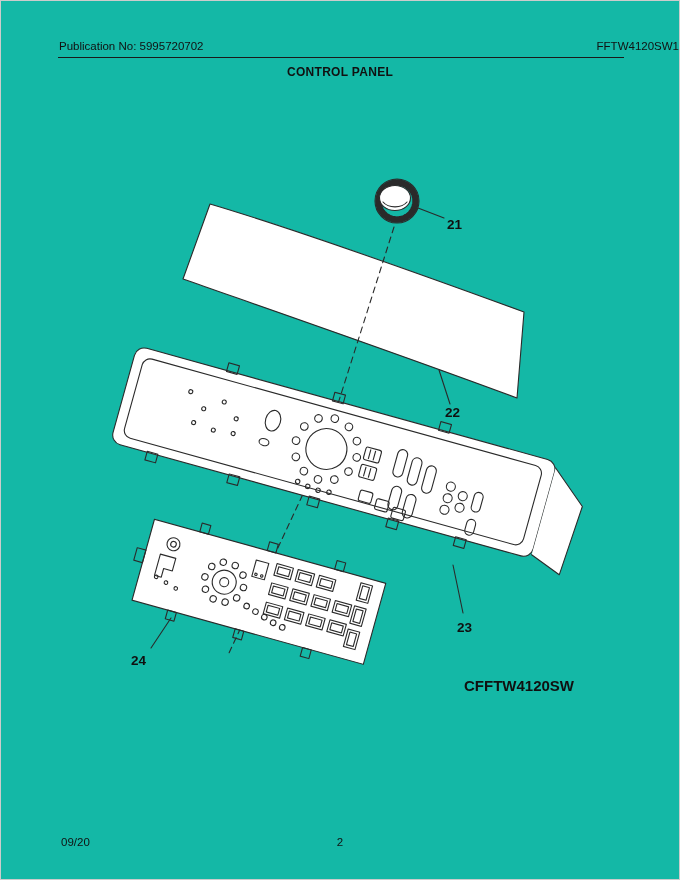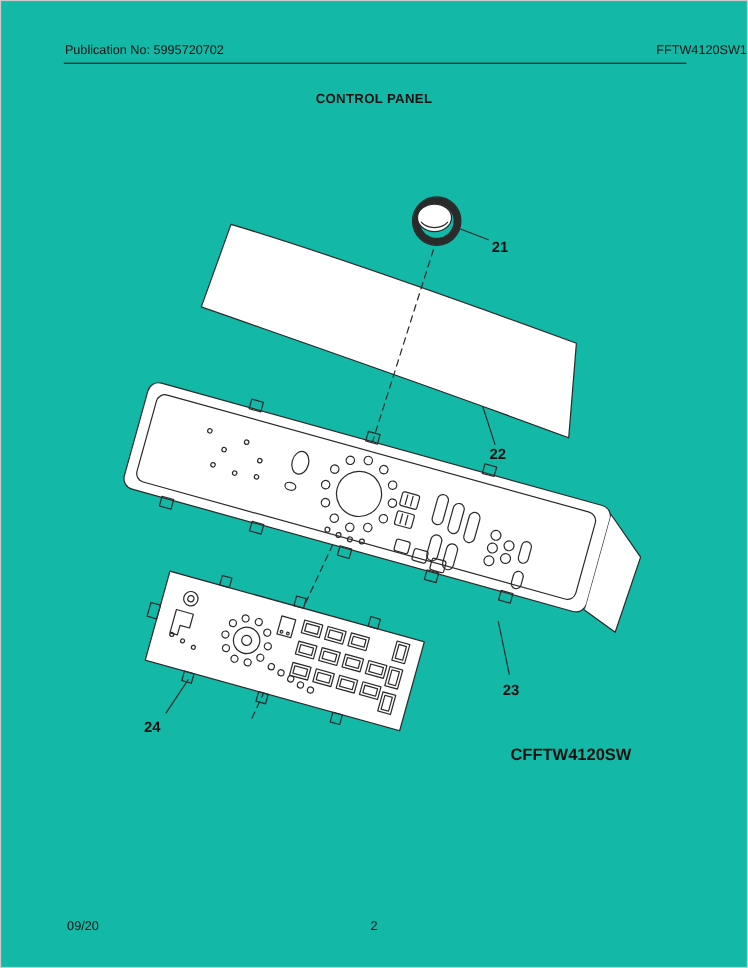--- a/index.html
+++ b/index.html
@@ -4,21 +4,21 @@
 <style>
   html,body{margin:0;padding:0;background:#ffffff;}
   .page{
     position:relative;width:680px;height:880px;background:#14b8a6;
     border:1px solid #cccccc;box-sizing:border-box;
     font-family:"Liberation Sans",sans-serif;color:#111;overflow:hidden;
   }
   .hdr-pub{position:absolute;top:39px;left:58px;font-size:11.5px;}
   .hdr-model{position:absolute;top:39px;left:0;width:100%;text-align:right;font-size:11.5px;}
   .hdr-rule{position:absolute;top:56px;left:57px;width:566px;border-top:1.5px solid #1a1a1a;}
-  .hdr-title{position:absolute;top:82px;left:0;width:100%;text-align:center;font-weight:bold;font-size:12px;letter-spacing:.3px;}
+  .hdr-title{position:absolute;top:64px;left:0;width:100%;text-align:center;font-weight:bold;font-size:12px;letter-spacing:.3px;}
   .ftr-date{position:absolute;top:835px;left:60px;font-size:11.5px;}
   .ftr-page{position:absolute;top:835px;left:0;width:100%;text-align:center;font-size:11.5px;}
   svg.diagram{position:absolute;left:0;top:0;}
   .callout{font-family:"Liberation Sans",sans-serif;font-weight:bold;font-size:13.5px;fill:#101010;}
   .model-label{font-family:"Liberation Sans",sans-serif;font-weight:bold;font-size:15px;fill:#101010;}
 </style>
 </head>
 <body>
 
 <div class="page">

